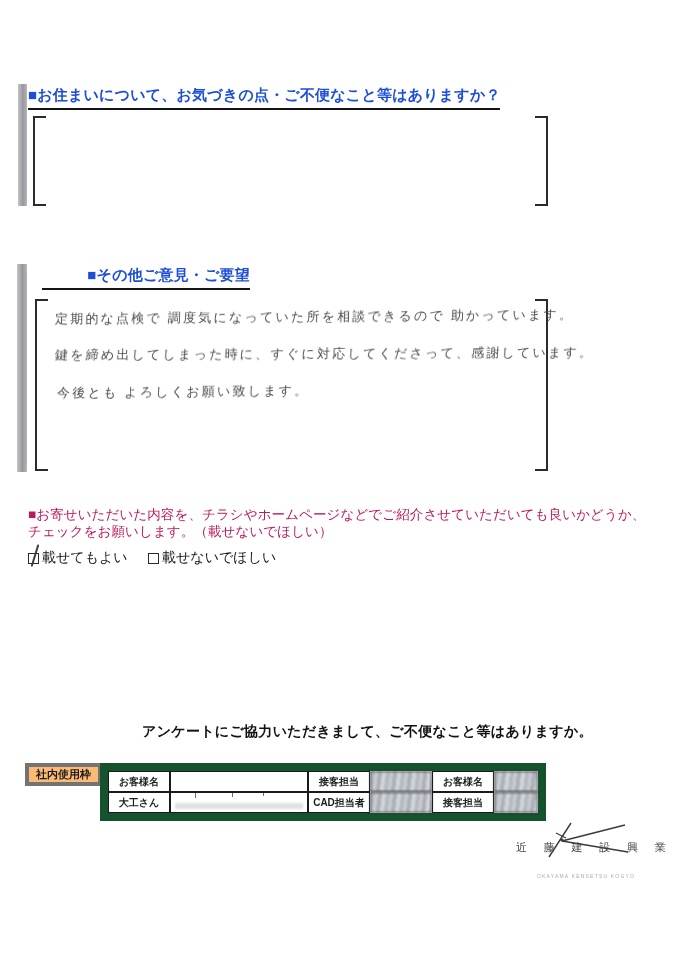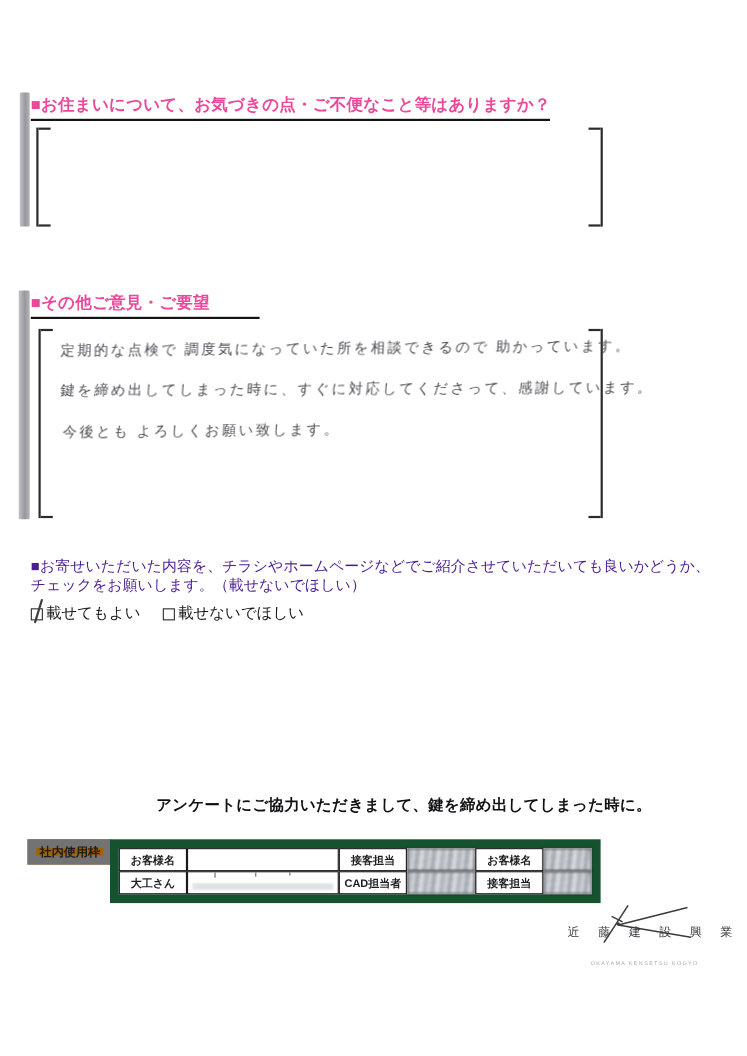--- a/index.html
+++ b/index.html
@@ -19,21 +19,21 @@
     background: linear-gradient(to right, #c2c2c6, #97979d 55%, #b5b5ba);
     border-radius: 1px;
   }
 
   
   .sec-header {
     position: absolute;
     font-weight: bold;
     font-size: 15px;
     letter-spacing: 0.2px;
-    color: #ec4899;
+    color: #1d4ed8;
     border-bottom: 2px solid #141416;
     padding-bottom: 3px;
     white-space: nowrap;
   }
 
   
   .bracket-zone { position: absolute; }
   .bk {
     position: absolute; top: 0; bottom: 0; width: 13px;
   }
@@ -53,21 +53,21 @@
     letter-spacing: 2.2px;
     white-space: nowrap;
     transform: rotate(-0.5deg) skewX(-2deg);
     filter: blur(0.2px);
   }
 
   
   .consent-line {
     position: absolute;
     font-size: 13.5px;
-    color: #4c1d95;
+    color: #be185d;
     white-space: nowrap;
     letter-spacing: 0.1px;
   }
 
   
   .chk-row { position: absolute; display: flex; align-items: center; }
   .chk-box {
     display: inline-block; width: 11px; height: 11px;
     border: 1.5px solid #2a2a2e; background: #fff; position: relative;
   }
@@ -81,24 +81,24 @@
   
   .thanks {
     position: absolute;
     font-weight: bold; font-size: 14px; color: #111114;
     letter-spacing: 0.3px; white-space: nowrap;
   }
 
   
   .tbl-internal {
     position: absolute;
-    border: 8px solid #737373;
+    border: 4px solid #737373;
     font-weight: bold; font-size: 11px;
     display: flex; align-items: center; justify-content: center;
-    background: #a16207;
+    background: #fdba74;
   }
   .tbl-main {
     position: absolute;
     border: 8px solid #14532d;
     display: grid;
     grid-template-columns: 62px 138px 62px 62px 62px 44px;
     grid-template-rows: 21px 21px;
     background: #fff;
   }
   .tcell {
@@ -142,21 +142,21 @@
 
 <div class="sec-header" style="left:28px; top:86px; width:472px;">■お住まいについて、お気づきの点・ご不便なこと等はありますか？</div>
 
 <div class="bracket-zone" style="left:33px; top:116px; width:515px; height:90px;">
   <div class="bk bk-left"></div>
   <div class="bk bk-right"></div>
 </div>
 
 <div class="scan-bar" style="left:17px; top:264px; width:10px; height:208px;"></div>
 
-<div class="sec-header" style="left:28px; top:266px; width:208px;">■その他ご意見・ご要望</div>
+<div class="sec-header" style="left:42px; top:266px; width:208px;text-align:right;">■その他ご意見・ご要望</div>
 
 <div class="bracket-zone" style="left:35px; top:299px; width:513px; height:172px;">
   <div class="bk bk-left"></div>
   <div class="bk bk-right"></div>
   <div class="hand" style="left:20px; top:9px;">定期的な点検で 調度気になっていた所を相談できるので 助かっています。</div>
   <div class="hand" style="left:20px; top:46px; transform: rotate(-0.3deg) skewX(-3deg);">鍵を締め出してしまった時に、すぐに対応してくださって、感謝しています。</div>
   <div class="hand" style="left:22px; top:84px; transform: rotate(-0.6deg) skewX(-2deg);">今後とも よろしくお願い致します。</div>
 </div>
 
 <div class="consent-line" style="left:28px; top:506px;">■お寄せいただいた内容を、チラシやホームページなどでご紹介させていただいても良いかどうか、</div>
@@ -167,21 +167,21 @@
     <span class="chk-mark"></span>
   </span>
   <span class="chk-label">載せてもよい</span>
 </div>
 
 <div class="chk-row" style="left:148px; top:549px;text-align:right;">
   <span class="chk-box"></span>
   <span class="chk-label">載せないでほしい</span>
 </div>
 
-<div class="thanks" style="left:142px; top:723px;">アンケートにご協力いただきまして、鍵を締め出してしまった時に。</div>
+<div class="thanks" style="left:142px; top:723px;">アンケートにご協力いただきまして、ご不便なこと等はありますか。</div>
 
 <div class="tbl-internal" style="left:25px; top:763px; width:77px; height:23px;">社内使用枠</div>
 
 <div class="tbl-main" style="left:100px; top:763px;">
 
   <div class="tcell">お客様名</div>
   <div class="tcell value"></div>
   <div class="tcell">接客担当</div>
   <div class="tcell value redacted"></div>
   <div class="tcell">お客様名</div>

